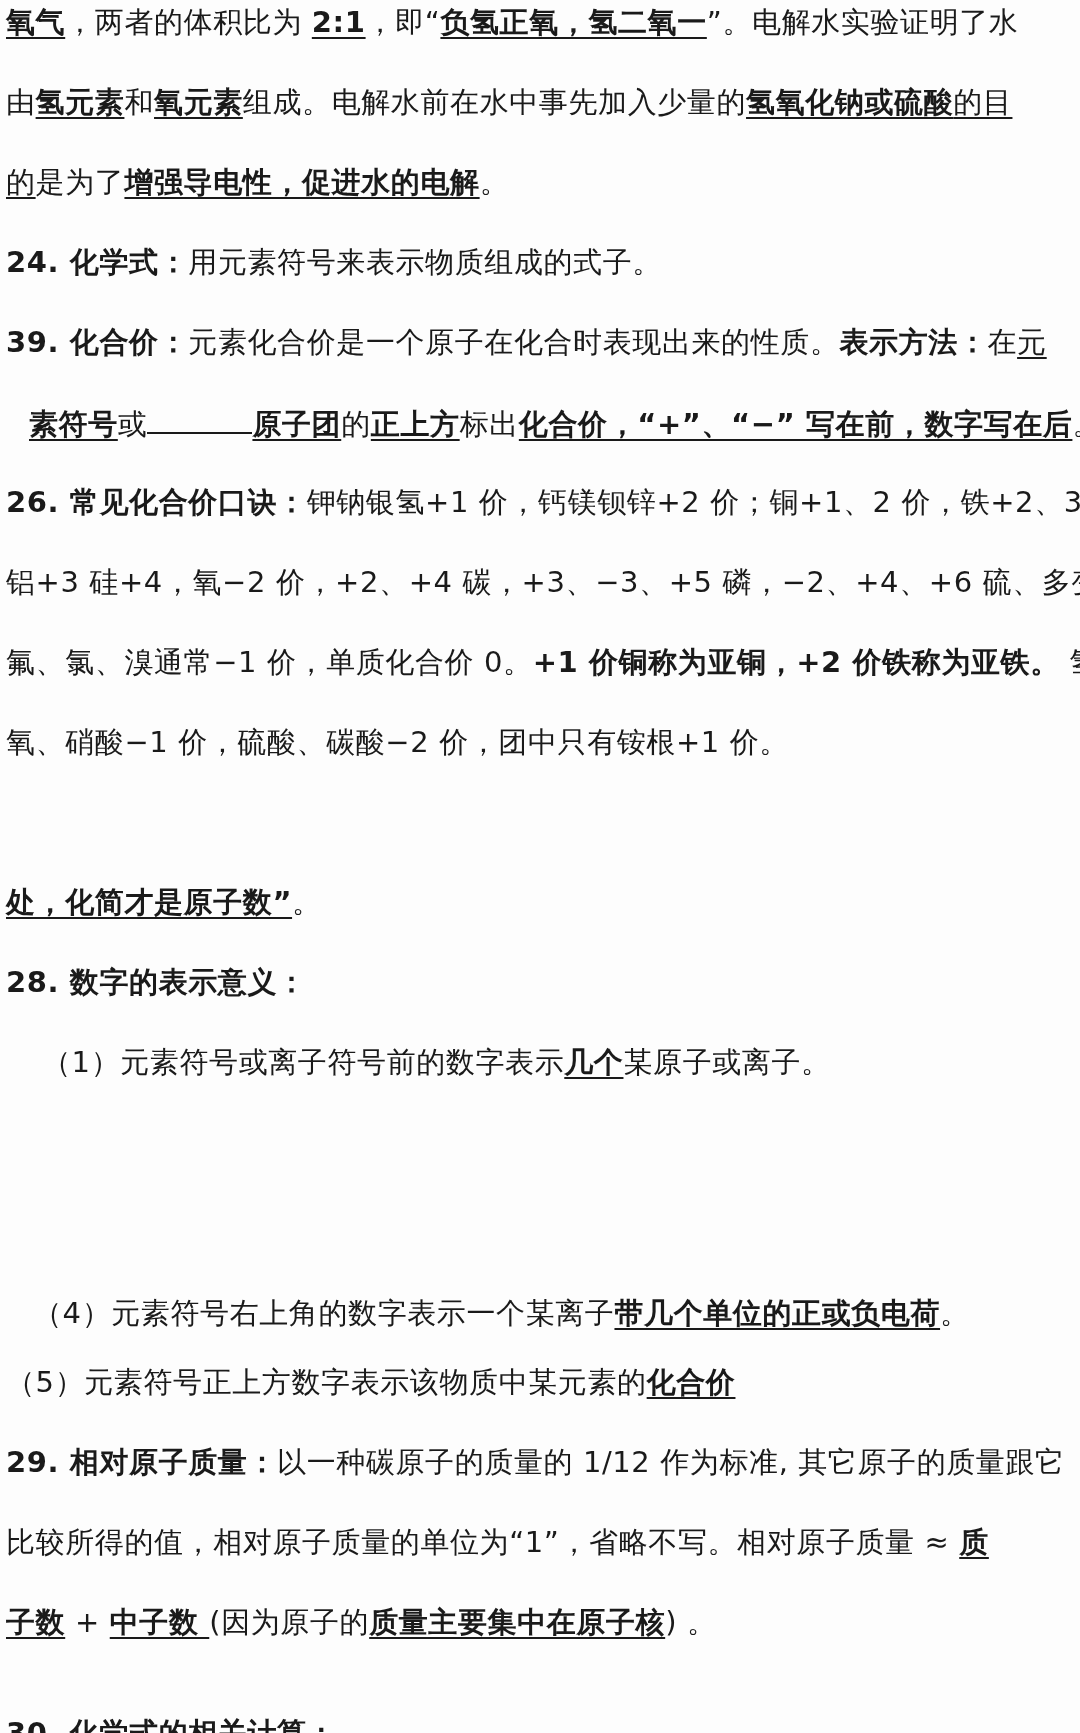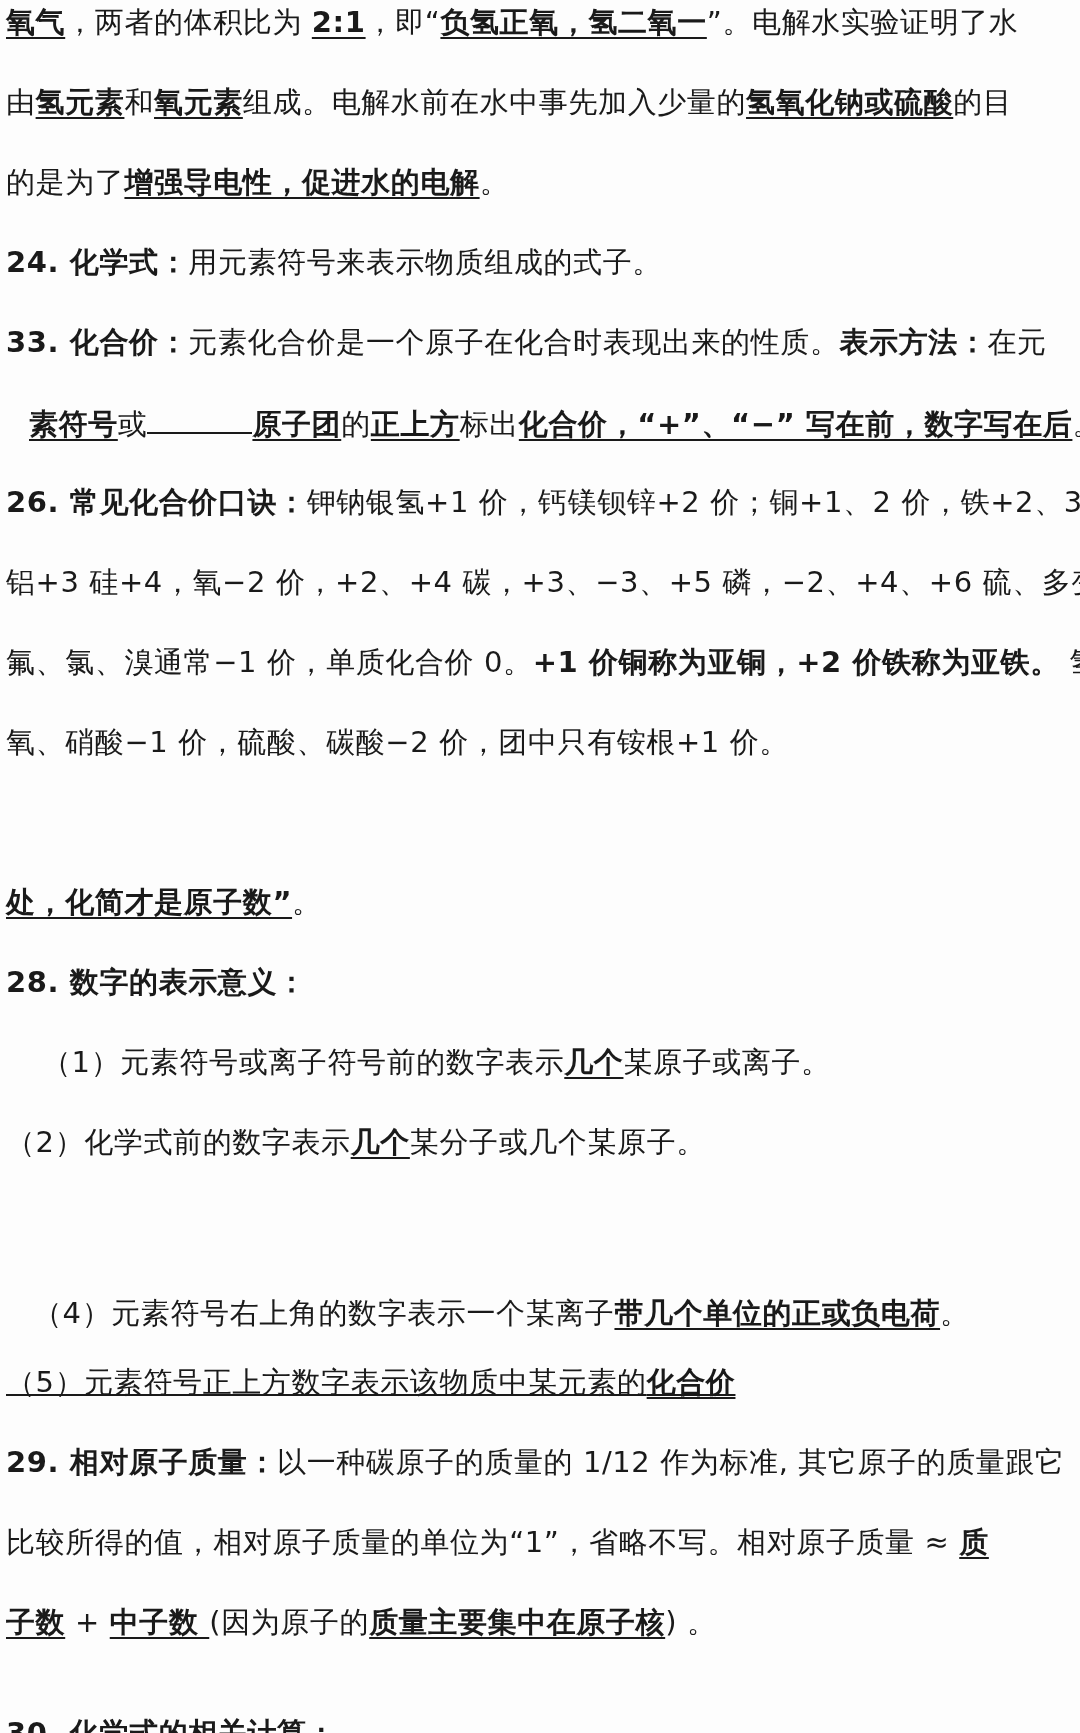--- a/index.html
+++ b/index.html
@@ -8,41 +8,40 @@
     font-family: "DejaVu Sans", "Liberation Sans", sans-serif;
     color: #1a1a1a;
   }
   .page { position: relative; width: 1080px; height: 1558px; }
   .line {
     position: absolute; left: 6px; width: 1064px;
     font-size: 29px; line-height: 40px; white-space: nowrap;
     letter-spacing: 0.6px;
   }
   .b { font-weight: bold; }
-  .u { text-underline-offset: 5px; text-decoration-thickness: 2px; }
+  .u { text-decoration: underline; text-underline-offset: 5px; text-decoration-thickness: 2px; }
   .bu { font-weight: bold; text-decoration: underline; text-underline-offset: 5px; text-decoration-thickness: 2px; }
   .blank { display: inline-block; width: 105px; border-bottom: 2px solid #1a1a1a; height: 30px; vertical-align: baseline; }
 </style>
 </head>
 <body>
 
 <div class="page" id="page">
     <div class="line" style="top: 2px;"><span class="bu">氧气</span><span>，两者的体积比为 </span><span class="bu">2:1</span><span>，即“</span><span class="bu">负氢正氧，氢二氧一</span><span>”。电解水实验证明了水</span></div>
     <div class="line" style="top: 82px;"><span>由</span><span class="bu">氢元素</span><span>和</span><span class="bu">氧元素</span><span>组成。电解水前在水中事先加入少量的</span><span class="bu">氢氧化钠或硫酸</span><span class="u">的目</span></div>
     <div class="line" style="top: 162px;"><span class="u">的</span><span>是为了</span><span class="bu">增强导电性，促进水的电解</span><span>。</span></div>
     <div class="line" style="top: 242px;"><span class="b">24. 化学式：</span><span>用元素符号来表示物质组成的式子。</span></div>
-    <div class="line" style="top: 322px;"><span class="b">33. 化合价：</span><span>元素化合价是一个原子在化合时表现出来的性质。</span><span class="b">表示方法：</span><span>在</span><span class="u">元</span></div>
+    <div class="line" style="top: 322px;"><span class="b">39. 化合价：</span><span>元素化合价是一个原子在化合时表现出来的性质。</span><span class="b">表示方法：</span><span>在</span><span class="u">元</span></div>
     <div class="line" style="top: 402px; margin-left: 23px;"><span class="bu">素符号</span><span>或</span><span class="blank"></span><span class="bu">原子团</span><span>的</span><span class="bu">正上方</span><span>标出</span><span class="bu">化合价，“+”、“−” 写在前，数字写在后</span><span>。</span></div>
     <div class="line" style="top: 482px;"><span class="b">26. 常见化合价口诀：</span><span>钾钠银氢+1 价，钙镁钡锌+2 价；铜+1、2 价，铁+2、3 价；</span></div>
     <div class="line" style="top: 562px;"><span>铝+3 硅+4，氧−2 价，+2、+4 碳，+3、−3、+5 磷，−2、+4、+6 硫、多变锰和氮；</span></div>
     <div class="line" style="top: 642px;"><span>氟、氯、溴通常−1 价，单质化合价 0。</span><span class="b">+1 价铜称为亚铜，+2 价铁称为亚铁。</span><span> 氢</span></div>
     <div class="line" style="top: 722px;"><span>氧、硝酸−1 价，硫酸、碳酸−2 价，团中只有铵根+1 价。</span></div>
     <div class="line" style="top: 882px;"><span class="bu">处，化简才是原子数”</span><span>。</span></div>
     <div class="line" style="top: 962px;"><span class="b">28. 数字的表示意义：</span></div>
     <div class="line" style="top: 1042px; margin-left: 36px;"><span>（1）元素符号或离子符号前的数字表示</span><span class="bu">几个</span><span>某原子或离子。</span></div>
-    <div class="line" style="top: 1122px;"><span>（2）化学式前的数字表示</span><span class="bu">几个</span><span>某分子或几个某原子。</span></div>
     <div class="line" style="top: 1293px; margin-left: 27px;"><span>（4）元素符号右上角的数字表示一个某离子</span><span class="bu">带几个单位的正或负电荷</span><span>。</span></div>
-    <div class="line" style="top: 1362px; text-decoration: underline;"><span>（5）元素符号正上方数字表示该物质中某元素的</span><span class="bu">化合价</span></div>
+    <div class="line" style="top: 1362px;"><span>（5）元素符号正上方数字表示该物质中某元素的</span><span class="bu">化合价</span></div>
     <div class="line" style="top: 1442px;"><span class="b">29. 相对原子质量：</span><span>以一种碳原子的质量的 1/12 作为标准, 其它原子的质量跟它</span></div>
     <div class="line" style="top: 1522px;"><span>比较所得的值，相对原子质量的单位为“1”，省略不写。相对原子质量 ≈ </span><span class="bu">质</span></div>
     <div class="line" style="top: 1602px;"><span class="bu">子数</span><span> + </span><span class="bu">中子数 </span><span>(因为原子的</span><span class="bu">质量主要集中在原子核</span><span>)  。</span></div>
     <div class="line" style="top: 1682px; margin-top: 31px;"><span class="b">30. 化学式的相关计算：</span></div>
   </div>
 
 </body></html>

